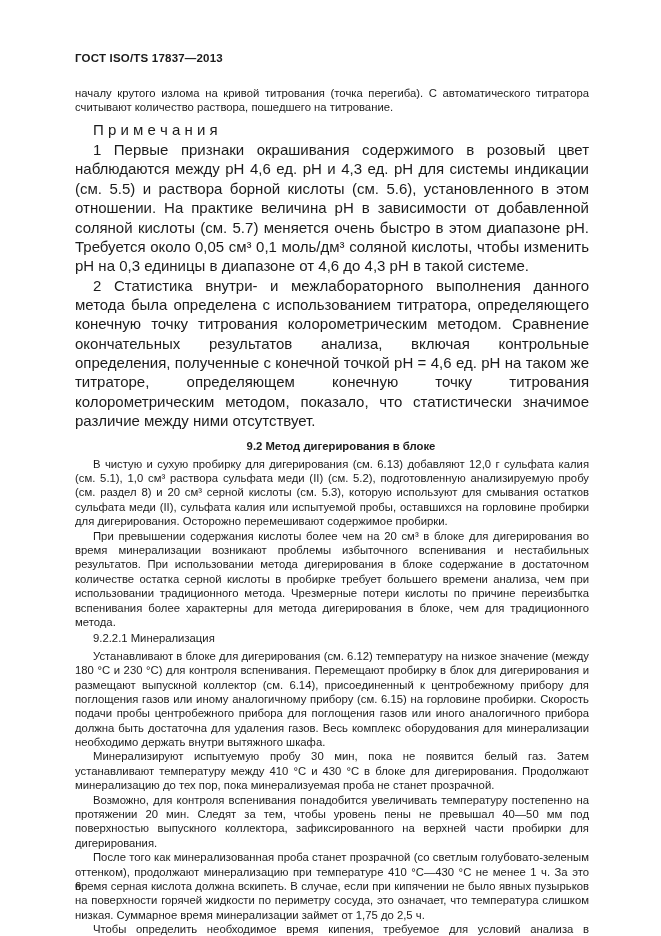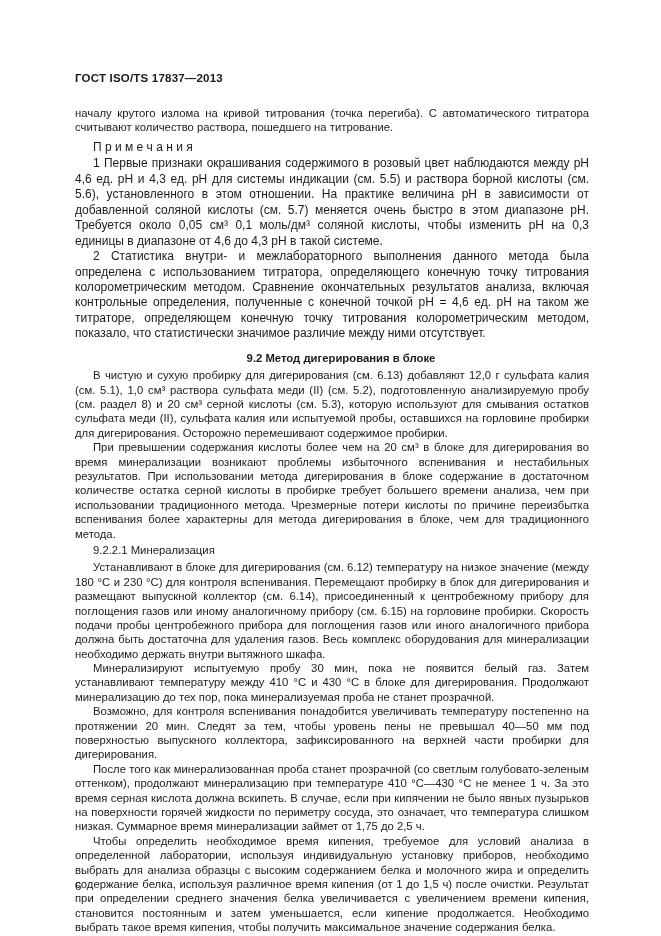--- a/index.html
+++ b/index.html
@@ -12,39 +12,39 @@
     height: 936px;
     position: relative;
     font-family: "Liberation Sans", "DejaVu Sans", sans-serif;
     color: #1b1b1b;
     overflow: hidden;
   }
   .page {
     position: absolute;
     inset: 0;
     box-sizing: border-box;
-    padding: 72px 72px 0 75px;
+    padding: 52px 72px 0 75px;
     background: #ffffff;
   }
   .doc-header {
     font-weight: bold;
     font-size: 11.5px;
     letter-spacing: 0.2px;
     margin-bottom: 22px;
   }
   .body-text {
     font-size: 11.3px;
     line-height: 1.275;
     text-align: justify;
     margin-top: 20px;
   }
   .body-text p { margin: 0; }
   p.indent { text-indent: 18px; }
   .notes {
-    font-size: 12px;
+    font-size: 15px;
     line-height: 1.29;
   }
   .notes-label {
     text-indent: 18px;
     margin-top: 5px !important;
     margin-bottom: 1px !important;
     text-align: left !important;
   }
   .note {
     text-indent: 18px;

